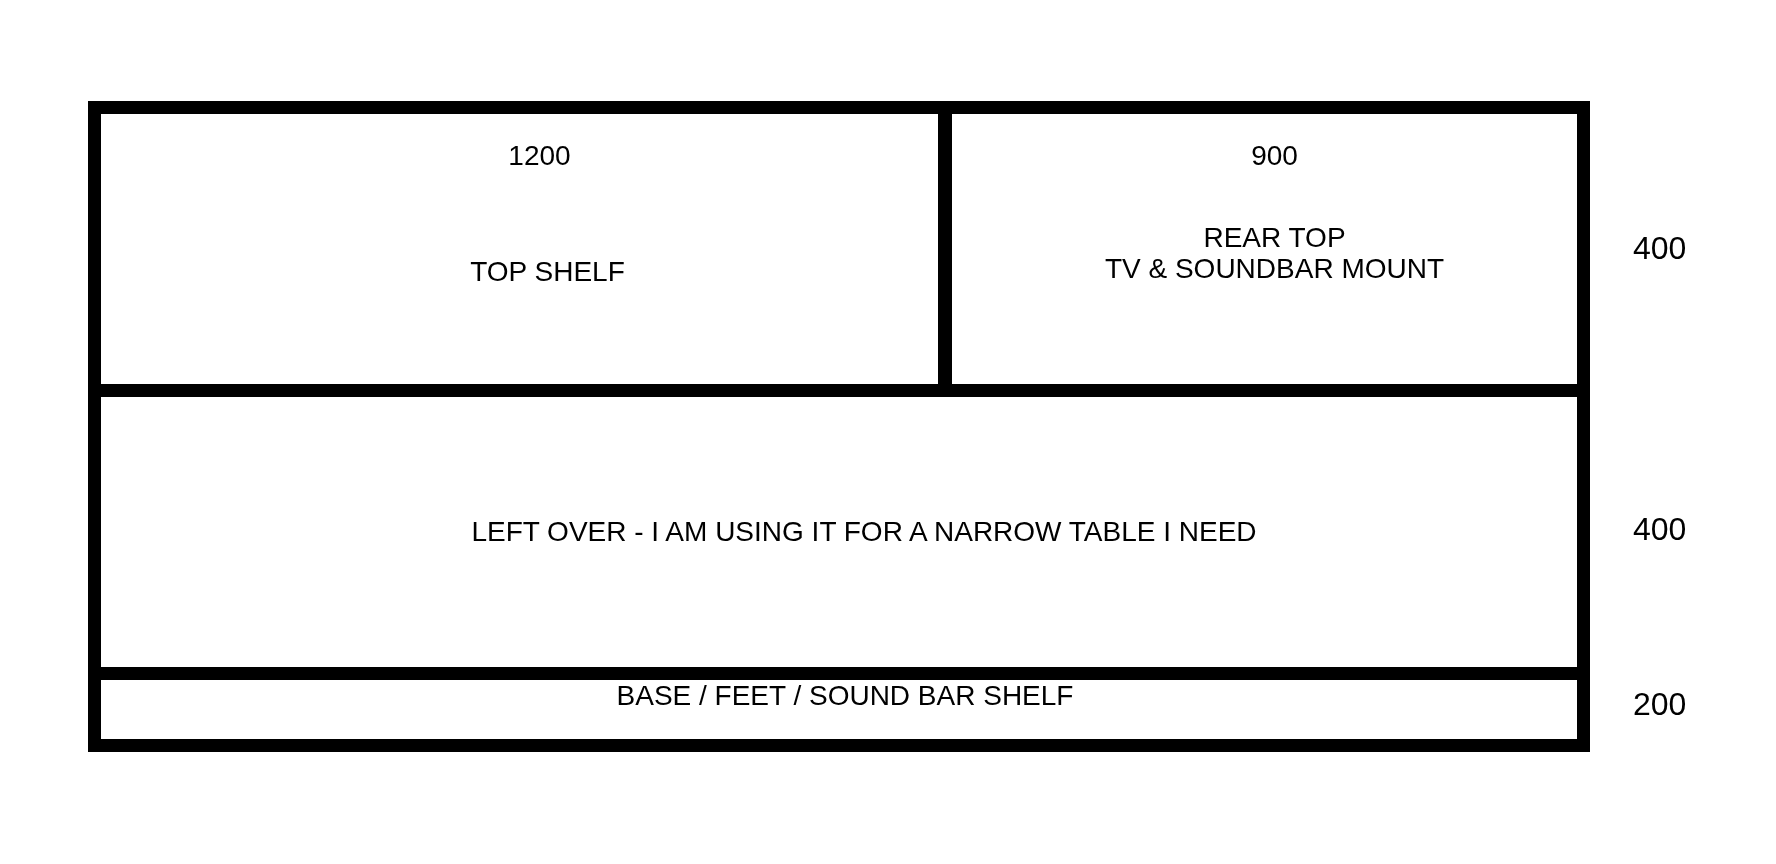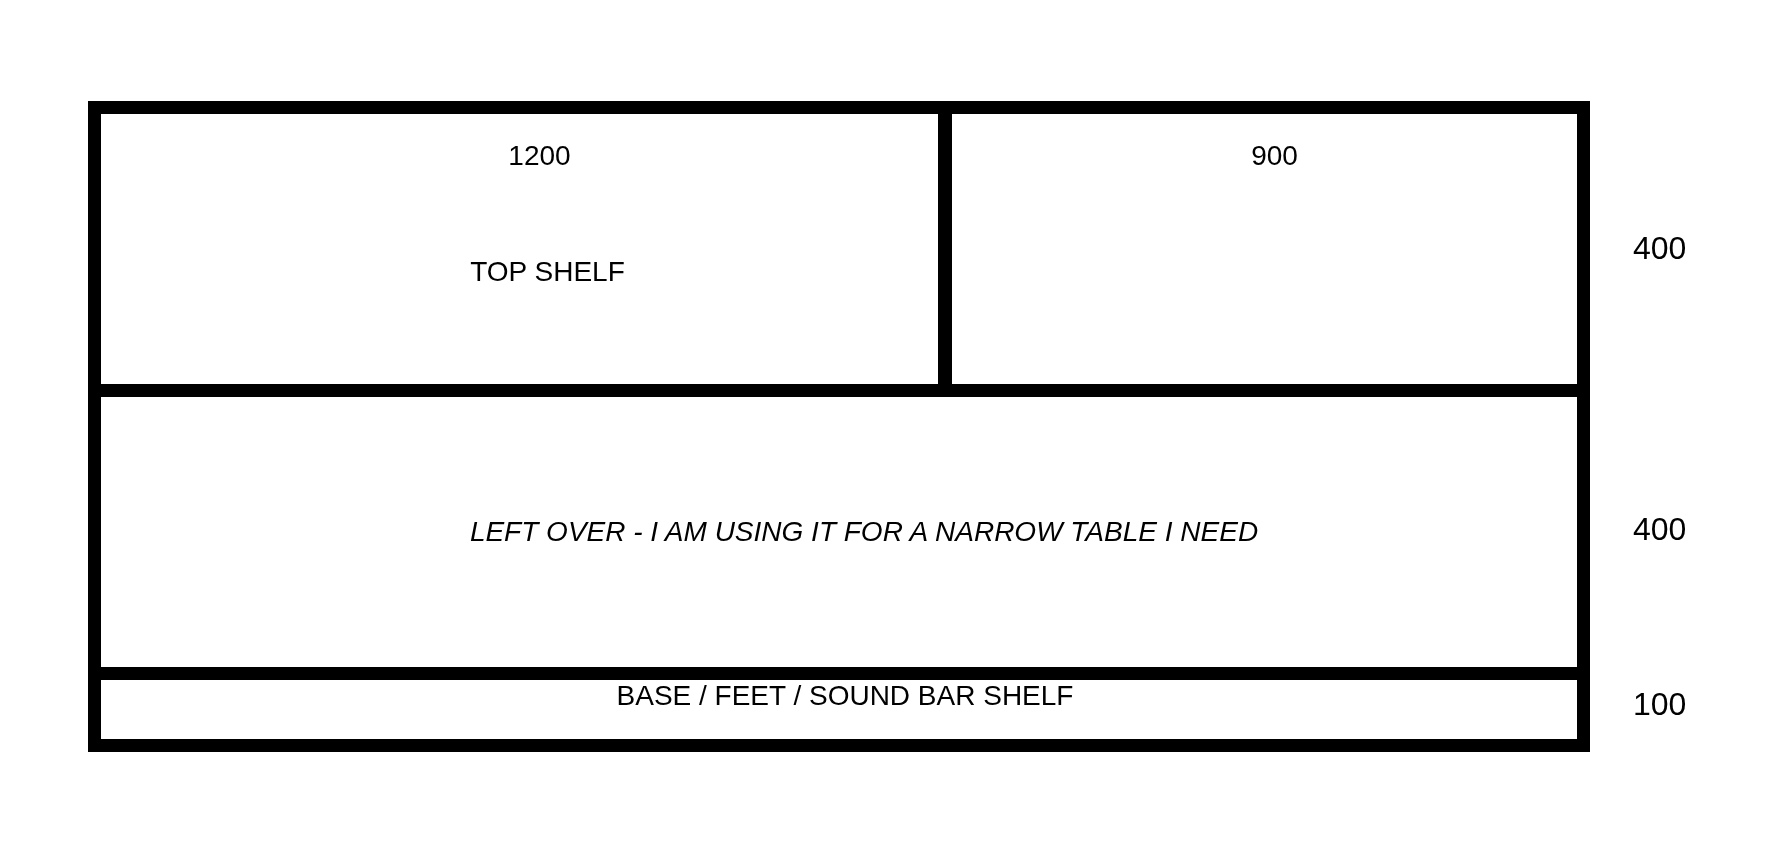--- a/index.html
+++ b/index.html
@@ -78,21 +78,21 @@
   }
   .name-top-right {
     position: absolute;
     left: 0;
     right: 0;
     top: 108px;
     line-height: 31px;
   }
   .shift-20 { transform: translateX(20px); }
   .shift-10 { transform: translateX(10px); }
-  .shift-25 { transform: translateX(25px); font-style: italic; }
+  .shift-25 { transform: translateX(25px); }
   .shift-6  { transform: translateX(6px); }
   .side-dim {
     position: absolute;
     left: 1633px;
     font-size: 32px;
     line-height: 32px;
     white-space: nowrap;
   }
   .side-dim-1 { top: 232px; }
   .side-dim-2 { top: 513px; }
@@ -108,34 +108,38 @@
     <div class="row-top">
       <div class="cell cell-top-left">
         <div class="txt dim-top shift-20">1200</div>
         <div class="txt name-top-left shift-20">TOP SHELF</div>
       </div>
 
       <div class="vdivider"></div>
 
       <div class="cell cell-top-right">
         <div class="txt dim-top shift-10">900</div>
+        <div class="txt name-top-right shift-10">
+          <div>REAR TOP</div>
+          <div>TV &amp; SOUNDBAR MOUNT</div>
+        </div>
       </div>
     </div>
 
     <div class="hdivider"></div>
 
     <div class="cell row-middle">
       <div class="txt shift-25">LEFT OVER - I AM USING IT FOR A NARROW TABLE I NEED</div>
     </div>
 
     <div class="hdivider"></div>
 
     <div class="cell row-bottom">
       <div class="txt shift-6">BASE / FEET / SOUND BAR SHELF</div>
     </div>
 
   </div>
 
   <div class="side-dim side-dim-1">400</div>
   <div class="side-dim side-dim-2">400</div>
-  <div class="side-dim side-dim-3">100</div>
+  <div class="side-dim side-dim-3">200</div>
 
 </div>
 
 </body></html>

